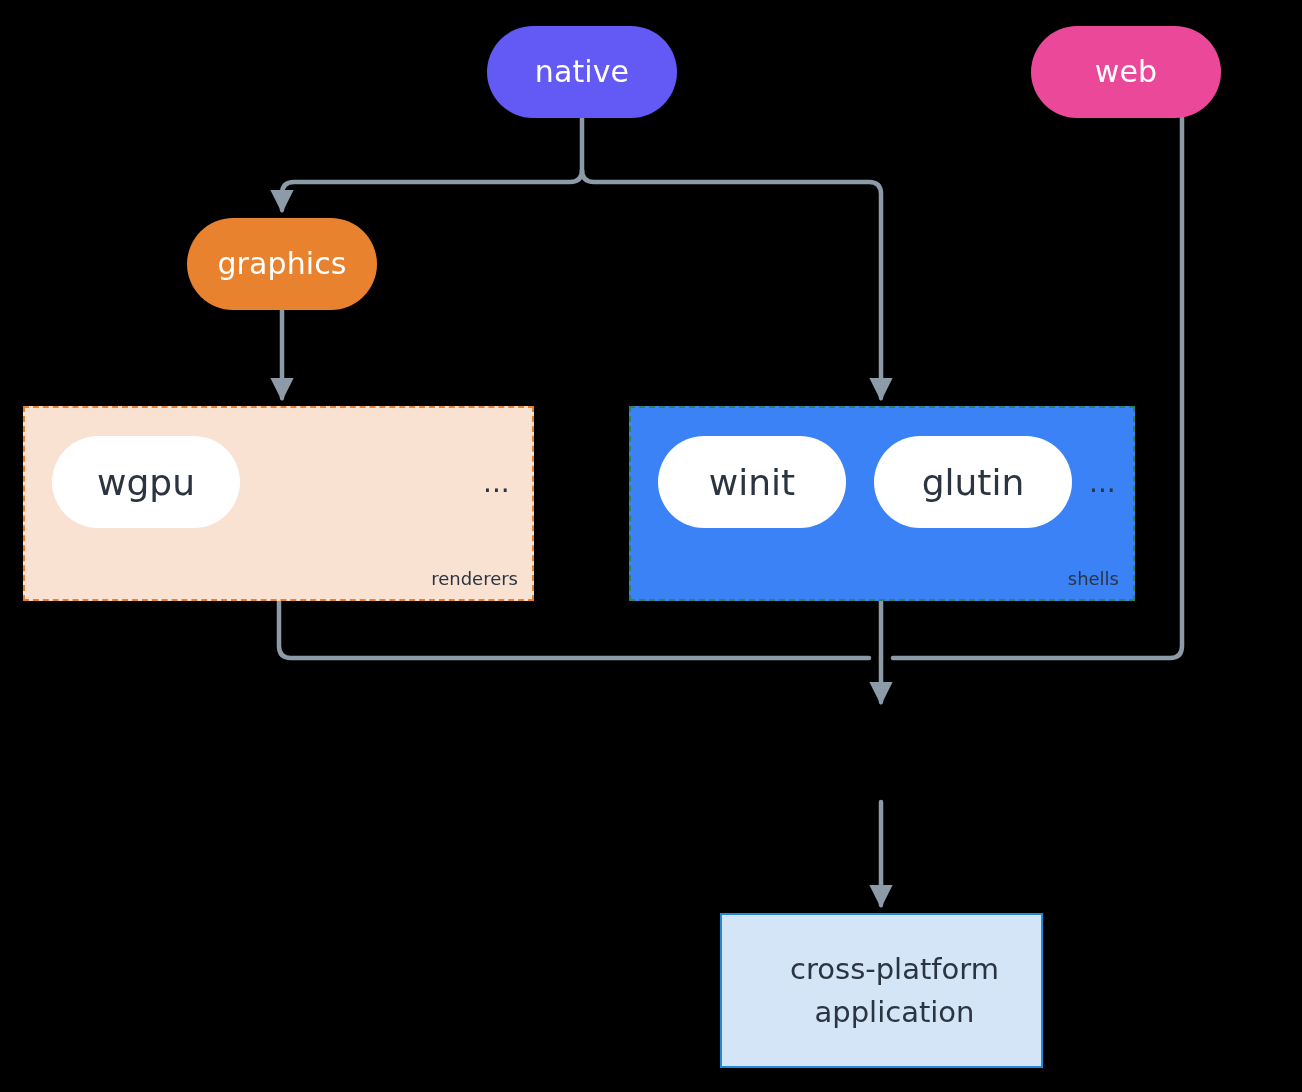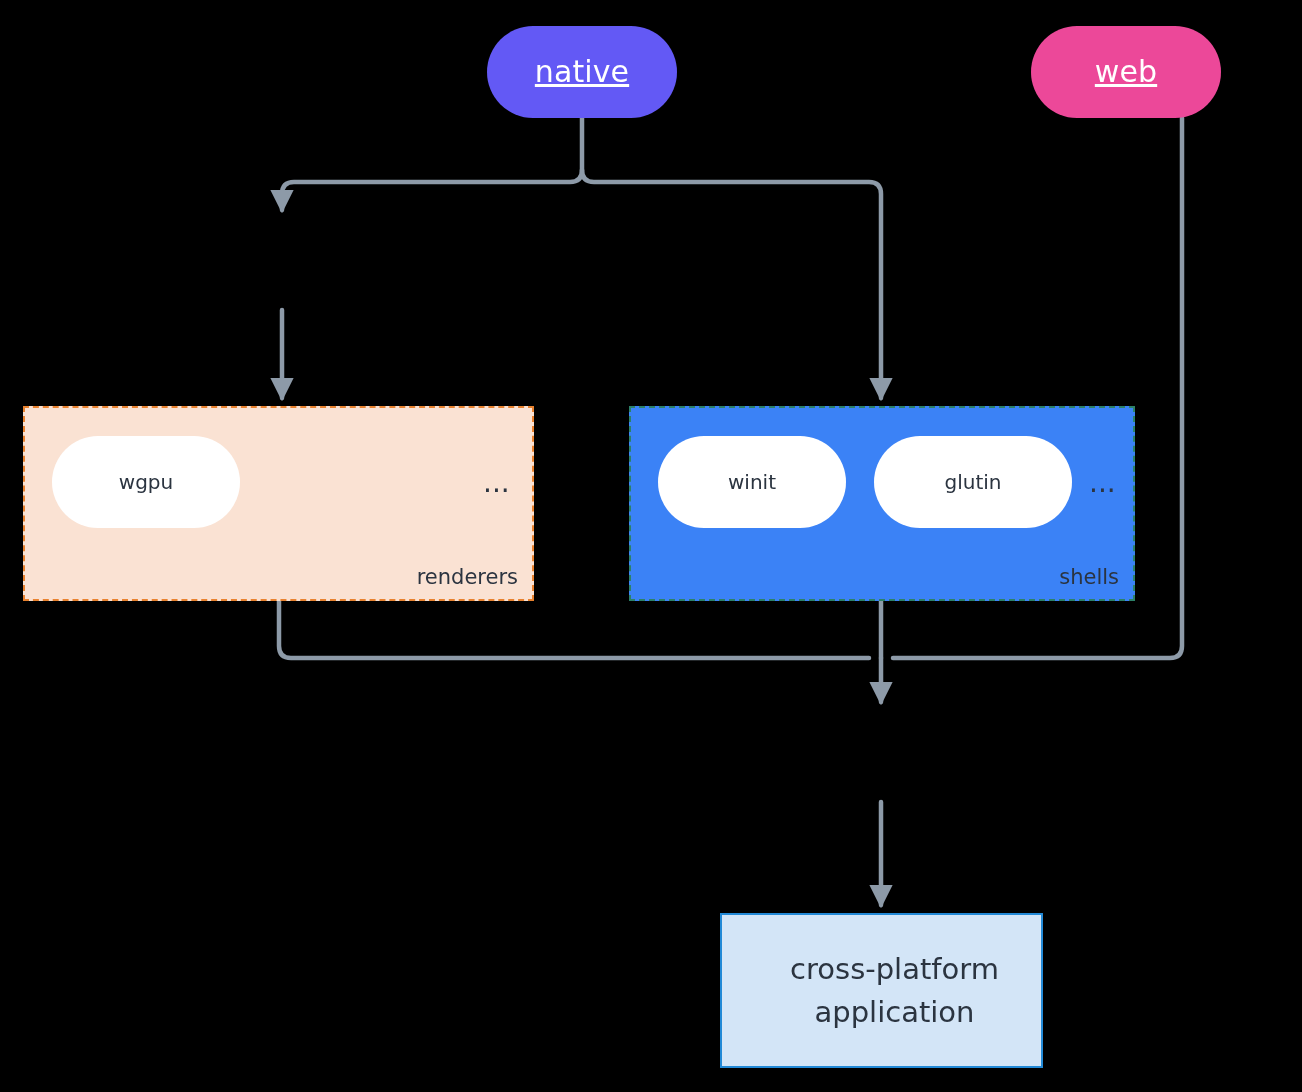--- a/index.html
+++ b/index.html
@@ -28,21 +28,20 @@
   
   .node {
     position: absolute;
     box-sizing: border-box;
     display: flex;
     align-items: center;
     justify-content: center;
     text-align: right;
     line-height: 1.25;
     white-space: pre-line;
-    text-decoration: underline;
   }
 
   
   .pill-node {
     border-radius: 999px;
     color: #ffffff;
     font-size: 30px;
     letter-spacing: 0.1px;
   }
   .pill-native {
@@ -74,35 +73,35 @@
   }
   .cluster-shells {
     left: 629px; top: 406px; width: 506px; height: 195px;
     background: #3b82f6;
     border: 2px dashed #2c8168;
   }
   .cluster-label {
     position: absolute;
     right: 14px;
     bottom: 10px;
-    font-size: 21px;
+    font-size: 18px;
     color: #2b3440;
   }
 
   
   .sub-pill {
     position: absolute;
     box-sizing: border-box;
     display: flex;
     align-items: center;
     justify-content: center;
     background: #ffffff;
     border-radius: 999px;
     color: #2b3440;
-    font-size: 20px;
+    font-size: 36px;
     height: 92px;
   }
   .sp-wgpu  { left: 27px;  top: 28px; width: 188px; }
   .sp-glow  { left: 240px; top: 28px; width: 198px; }
   .sp-winit { left: 27px;  top: 28px; width: 188px; }
   .sp-glutin{ left: 243px; top: 28px; width: 198px; }
 
   .ellipsis {
     position: absolute;
     font-size: 28px;
@@ -163,20 +162,21 @@
       <path d="M 881,658 L 881,702" marker-end="url(#arrow)"></path>
 
       <path d="M 881,802 L 881,905" marker-end="url(#arrow)"></path>
     </g>
   </svg>
 
   <div class="node pill-node pill-native">native</div>
 
   <div class="node pill-node pill-web">web</div>
 
+  <div class="node pill-node pill-graphics">graphics</div>
 
   <div class="cluster cluster-renderers">
     <div class="sub-pill sp-wgpu">wgpu</div>
     <div class="ellipsis ell-renderers">...</div>
     <div class="cluster-label">renderers</div>
   </div>
 
   <div class="cluster cluster-shells">
     <div class="sub-pill sp-winit">winit</div>
     <div class="sub-pill sp-glutin">glutin</div>

